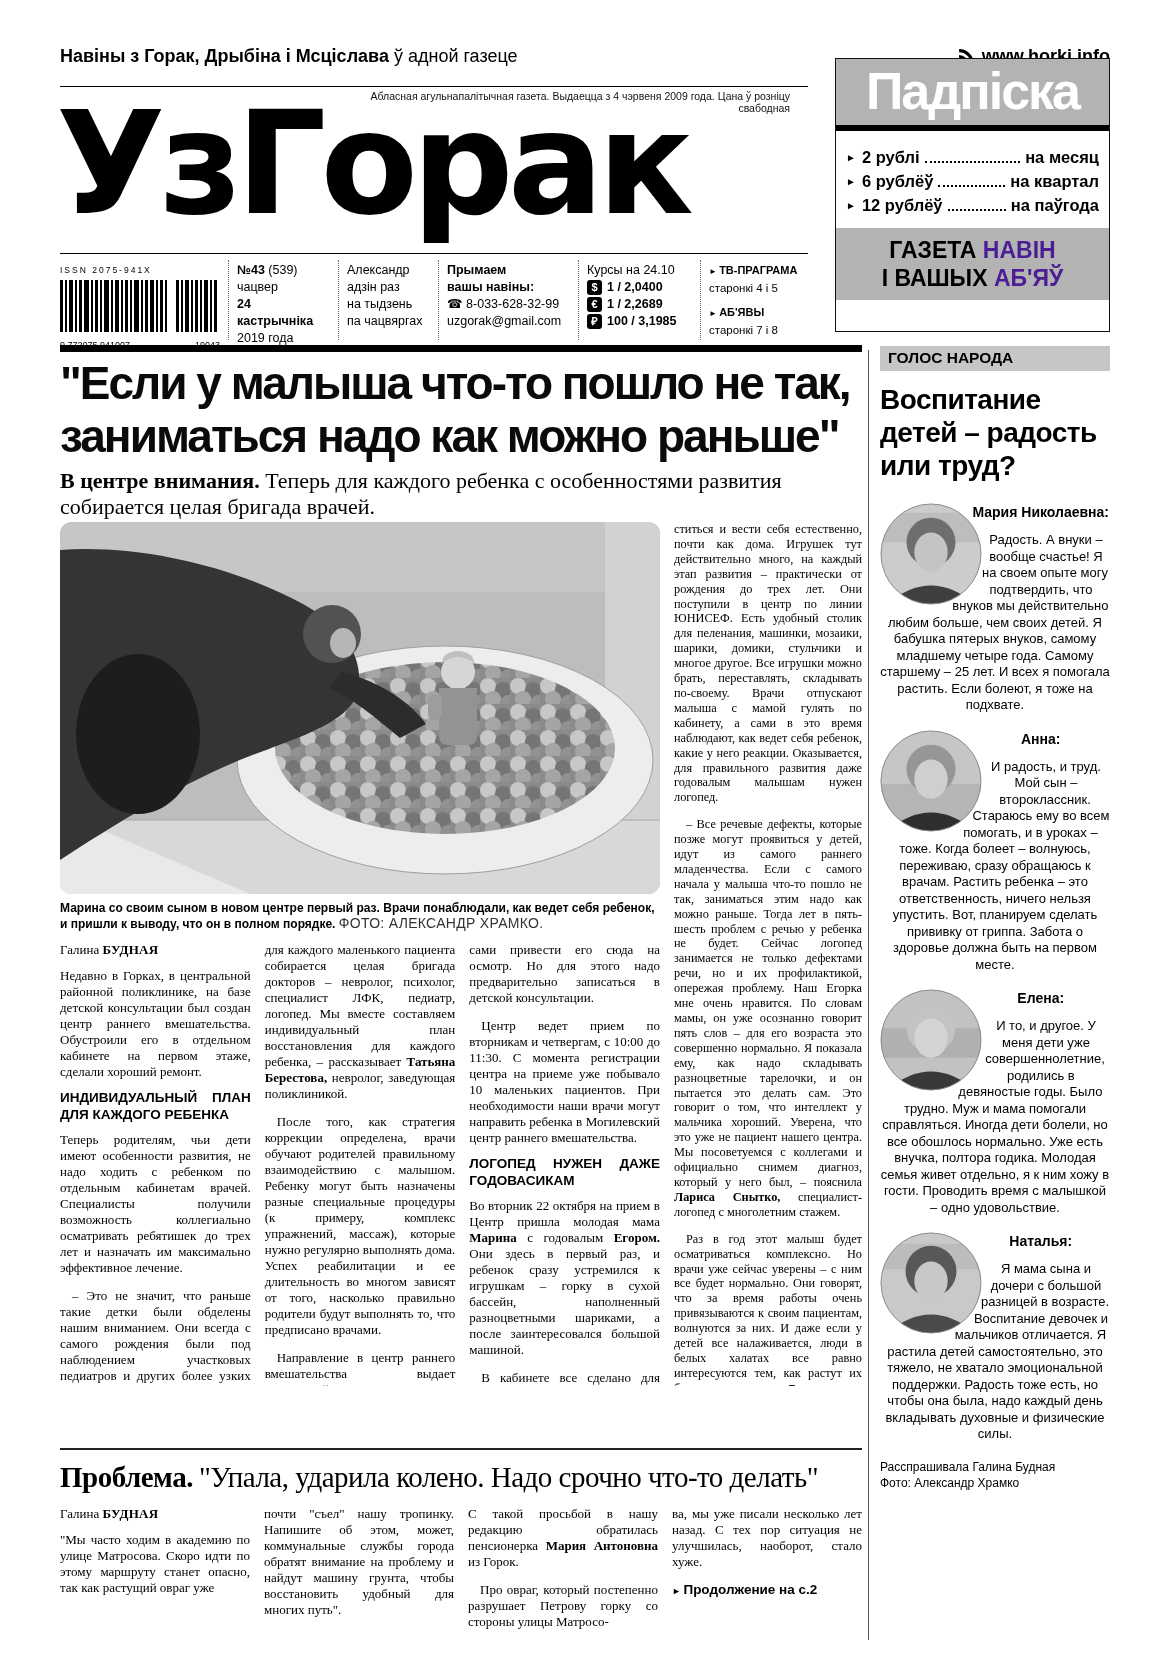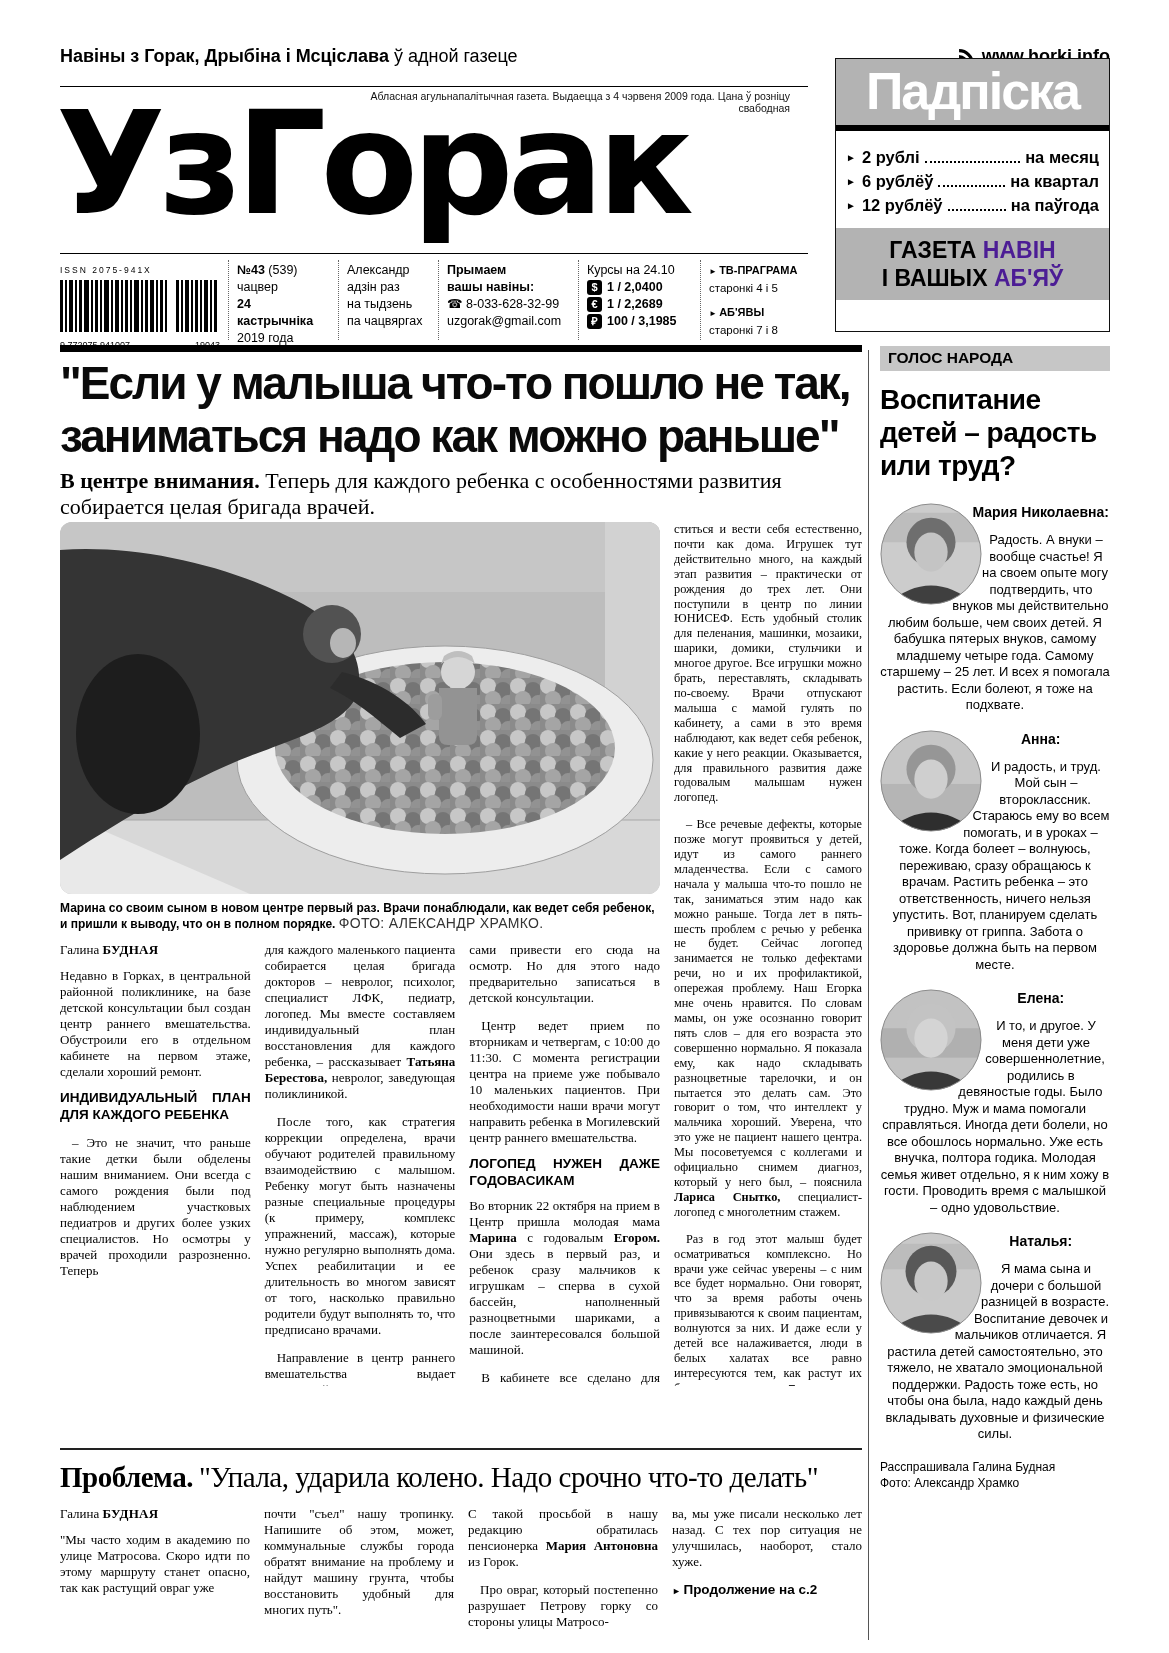--- a/index.html
+++ b/index.html
@@ -257,32 +257,33 @@
         </g>
       </svg>
     </div>
     <div class="caption"><span>Марина со своим сыном в новом центре первый раз. Врачи понаблюдали, как ведет себя ребенок, и пришли к выводу, что он в полном порядке. </span><span class="credit">ФОТО: АЛЕКСАНДР ХРАМКО.</span></div>
 
     <div class="cols3 art">
       <div>
         <div class="byline"><span>Галина</span> <b>БУДНАЯ</b></div>
         <p>Недавно в Горках, в центральной районной поликлинике, на базе детской консультации был создан центр раннего вмешательства. Обустроили его в отдельном кабинете на первом этаже, сделали хороший ремонт.</p>
         <h3>ИНДИВИДУАЛЬНЫЙ ПЛАН ДЛЯ КАЖДОГО РЕБЕНКА</h3>
+        <p>Теперь родителям, чьи дети имеют особенности развития, не надо ходить с ребенком по отдельным кабинетам врачей. Специалисты получили возможность коллегиально осматривать ребятишек до трех лет и назначать им максимально эффективное лечение.</p>
         <p class="ind">– Это не значит, что раньше такие детки были обделены нашим вниманием. Они всегда с самого рождения были под наблюдением участковых педиатров и других более узких специалистов. Но осмотры у врачей проходили разрозненно. Теперь</p>
       </div>
       <div>
         <p><span>для каждого маленького пациента собирается целая бригада докторов – невролог, психолог, специалист ЛФК, педиатр, логопед. Мы вместе составляем индивидуальный план восстановления для каждого ребенка, – рассказывает </span><b>Татьяна Берестова,</b><span> невролог, заведующая поликлиникой.</span></p>
         <p class="ind">После того, как стратегия коррекции определена, врачи обучают родителей правильному взаимодействию с малышом. Ребенку могут быть назначены разные специальные процедуры (к примеру, комплекс упражнений, массаж), которые нужно регулярно выполнять дома. Успех реабилитации и ее длительность во многом зависят от того, насколько правильно родители будут выполнять то, что предписано врачами.</p>
         <p class="ind">Направление в центр раннего вмешательства выдает участковый врач-педиатр. Если родителей что-то настораживает в развитии малыша, они могут</p>
       </div>
       <div>
         <p>сами привести его сюда на осмотр. Но для этого надо предварительно записаться в детской консультации.</p>
         <p class="ind">Центр ведет прием по вторникам и четвергам, с 10:00 до 11:30. С момента регистрации центра на приеме уже побывало 10 маленьких пациентов. При необходимости наши врачи могут направить ребенка в Могилевский центр раннего вмешательства.</p>
         <h3>ЛОГОПЕД НУЖЕН ДАЖЕ ГОДОВАСИКАМ</h3>
-        <p><span>Во вторник 22 октября на прием в Центр пришла молодая мама </span><b>Марина</b><span> с годовалым </span><b>Егором.</b><span> Они здесь в первый раз, и ребенок сразу мальчиков к игрушкам – сперва в сухой бассейн, наполненный разноцветными шариками, а после заинтересовался большой машиной.</span></p>
+        <p><span>Во вторник 22 октября на прием в Центр пришла молодая мама </span><b>Марина</b><span> с годовалым </span><b>Егором.</b><span> Они здесь в первый раз, и ребенок сразу устремился к игрушкам – горку в сухой бассейн, наполненный разноцветными шариками, а после заинтересовался большой машиной.</span></p>
         <p class="ind">В кабинете все сделано для того, чтобы деткам было интересно, и они смогли раскрепо-</p>
       </div>
     </div>
   </div>
 
   <div class="col4 art">
     <p>ститься и вести себя естественно, почти как дома. Игрушек тут действительно много, на каждый этап развития – практически от рождения до трех лет. Они поступили в центр по линии ЮНИСЕФ. Есть удобный столик для пеленания, машинки, мозаики, шарики, домики, стульчики и многое другое. Все игрушки можно брать, переставлять, складывать по-своему. Врачи отпускают малыша с мамой гулять по кабинету, а сами в это время наблюдают, как ведет себя ребенок, какие у него реакции. Оказывается, для правильного развития даже годовалым малышам нужен логопед.</p>
     <p class="ind"><span>– Все речевые дефекты, которые позже могут проявиться у детей, идут из самого раннего младенчества. Если с самого начала у малыша что-то пошло не так, заниматься этим надо как можно раньше. Тогда лет в пять-шесть проблем с речью у ребенка не будет. Сейчас логопед занимается не только дефектами речи, но и их профилактикой, опережая проблему. Наш Егорка мне очень нравится. По словам мамы, он уже осознанно говорит пять слов – для его возраста это совершенно нормально. Я показала ему, как надо складывать разноцветные тарелочки, и он пытается это делать сам. Это говорит о том, что интеллект у мальчика хороший. Уверена, что это уже не пациент нашего центра. Мы посоветуемся с коллегами и официально снимем диагноз, который у него был, – пояснила </span><b>Лариса Снытко,</b><span> специалист-логопед с многолетним стажем.</span></p>
     <p class="ind">Раз в год этот малыш будет осматриваться комплексно. Но врачи уже сейчас уверены – с ним все будет нормально. Они говорят, что за время работы очень привязываются к своим пациентам, волнуются за них. И даже если у детей все налаживается, люди в белых халатах все равно интересуются тем, как растут их бывшие подопечные. ■</p>
   </div>

